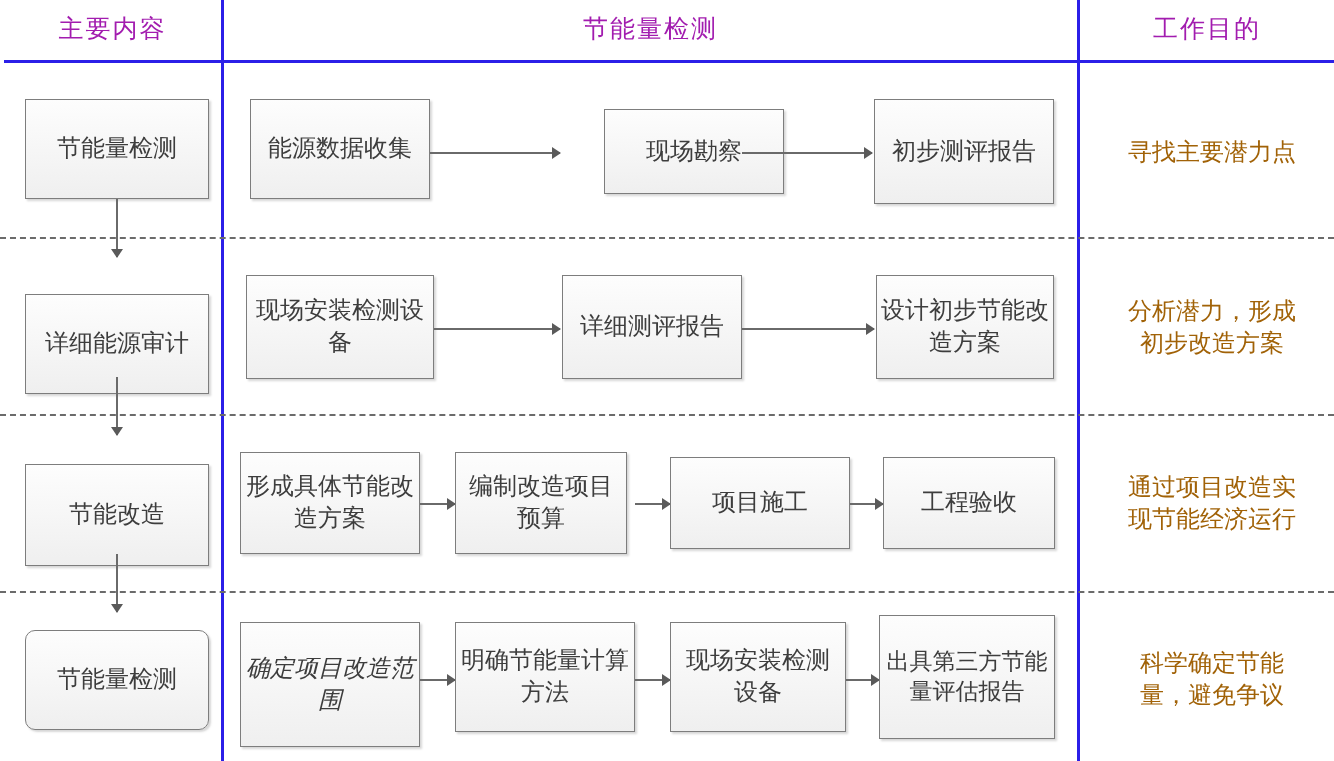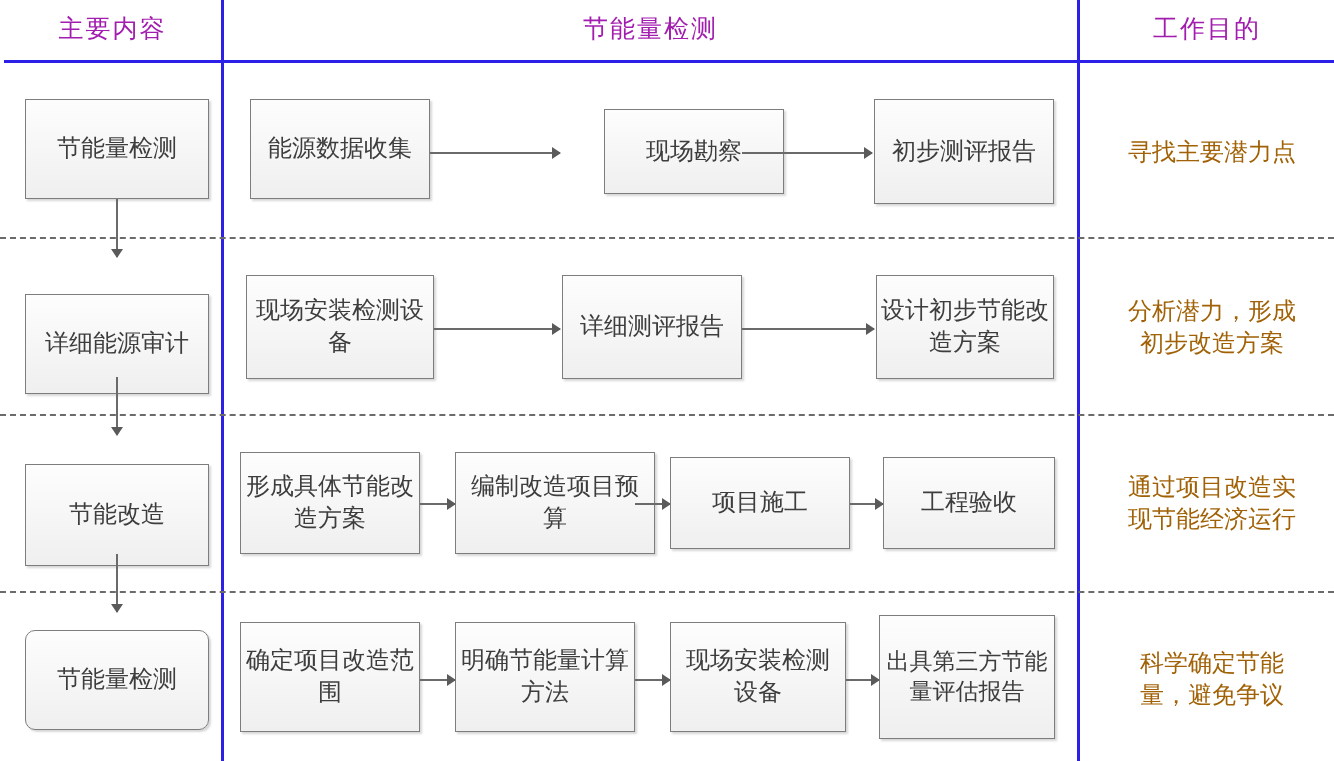--- a/index.html
+++ b/index.html
@@ -142,42 +142,42 @@
   <div class="box" style="left:25px;top:452px;width:184px;height:102px;margin-top:12px;">
     <span>节能改造</span>
   </div>
   <div class="varrow" style="left:116px;top:554px;height:58px;"></div>
 
   <div class="box" style="left:240px;top:452px;width:180px;height:102px;">
     <span>形成具体节能改造方案</span>
   </div>
   <div class="harrow" style="left:420px;top:503px;width:35px;"></div>
 
-  <div class="box" style="left:455px;top:452px;width:200px;height:102px;">
+  <div class="box" style="left:455px;top:452px;width:172px;height:102px;">
     <span>编制改造项目预算</span>
   </div>
   <div class="harrow" style="left:635px;top:503px;width:35px;"></div>
 
   <div class="box" style="left:670px;top:457px;width:180px;height:92px;">
     <span>项目施工</span>
   </div>
   <div class="harrow" style="left:850px;top:503px;width:33px;"></div>
 
   <div class="box" style="left:883px;top:457px;width:172px;height:92px;">
     <span>工程验收</span>
   </div>
 
   <div class="purpose" style="left:1090px;top:452px;width:244px;height:102px;">通过项目改造实
 现节能经济运行</div>
 
   <div class="box" style="left:25px;top:630px;width:184px;height:100px;border-radius:10px;">
     <span>节能量检测</span>
   </div>
 
-  <div class="box" style="left:240px;top:622px;width:180px;height:110px;">
+  <div class="box" style="left:240px;top:622px;width:180px;height:125px;font-style:italic;">
     <span>确定项目改造范围</span>
   </div>
   <div class="harrow" style="left:420px;top:679px;width:35px;"></div>
 
   <div class="box" style="left:455px;top:622px;width:180px;height:110px;">
     <span>明确节能量计算方法</span>
   </div>
   <div class="harrow" style="left:635px;top:679px;width:35px;"></div>
 
   <div class="box" style="left:670px;top:622px;width:176px;height:110px;">

